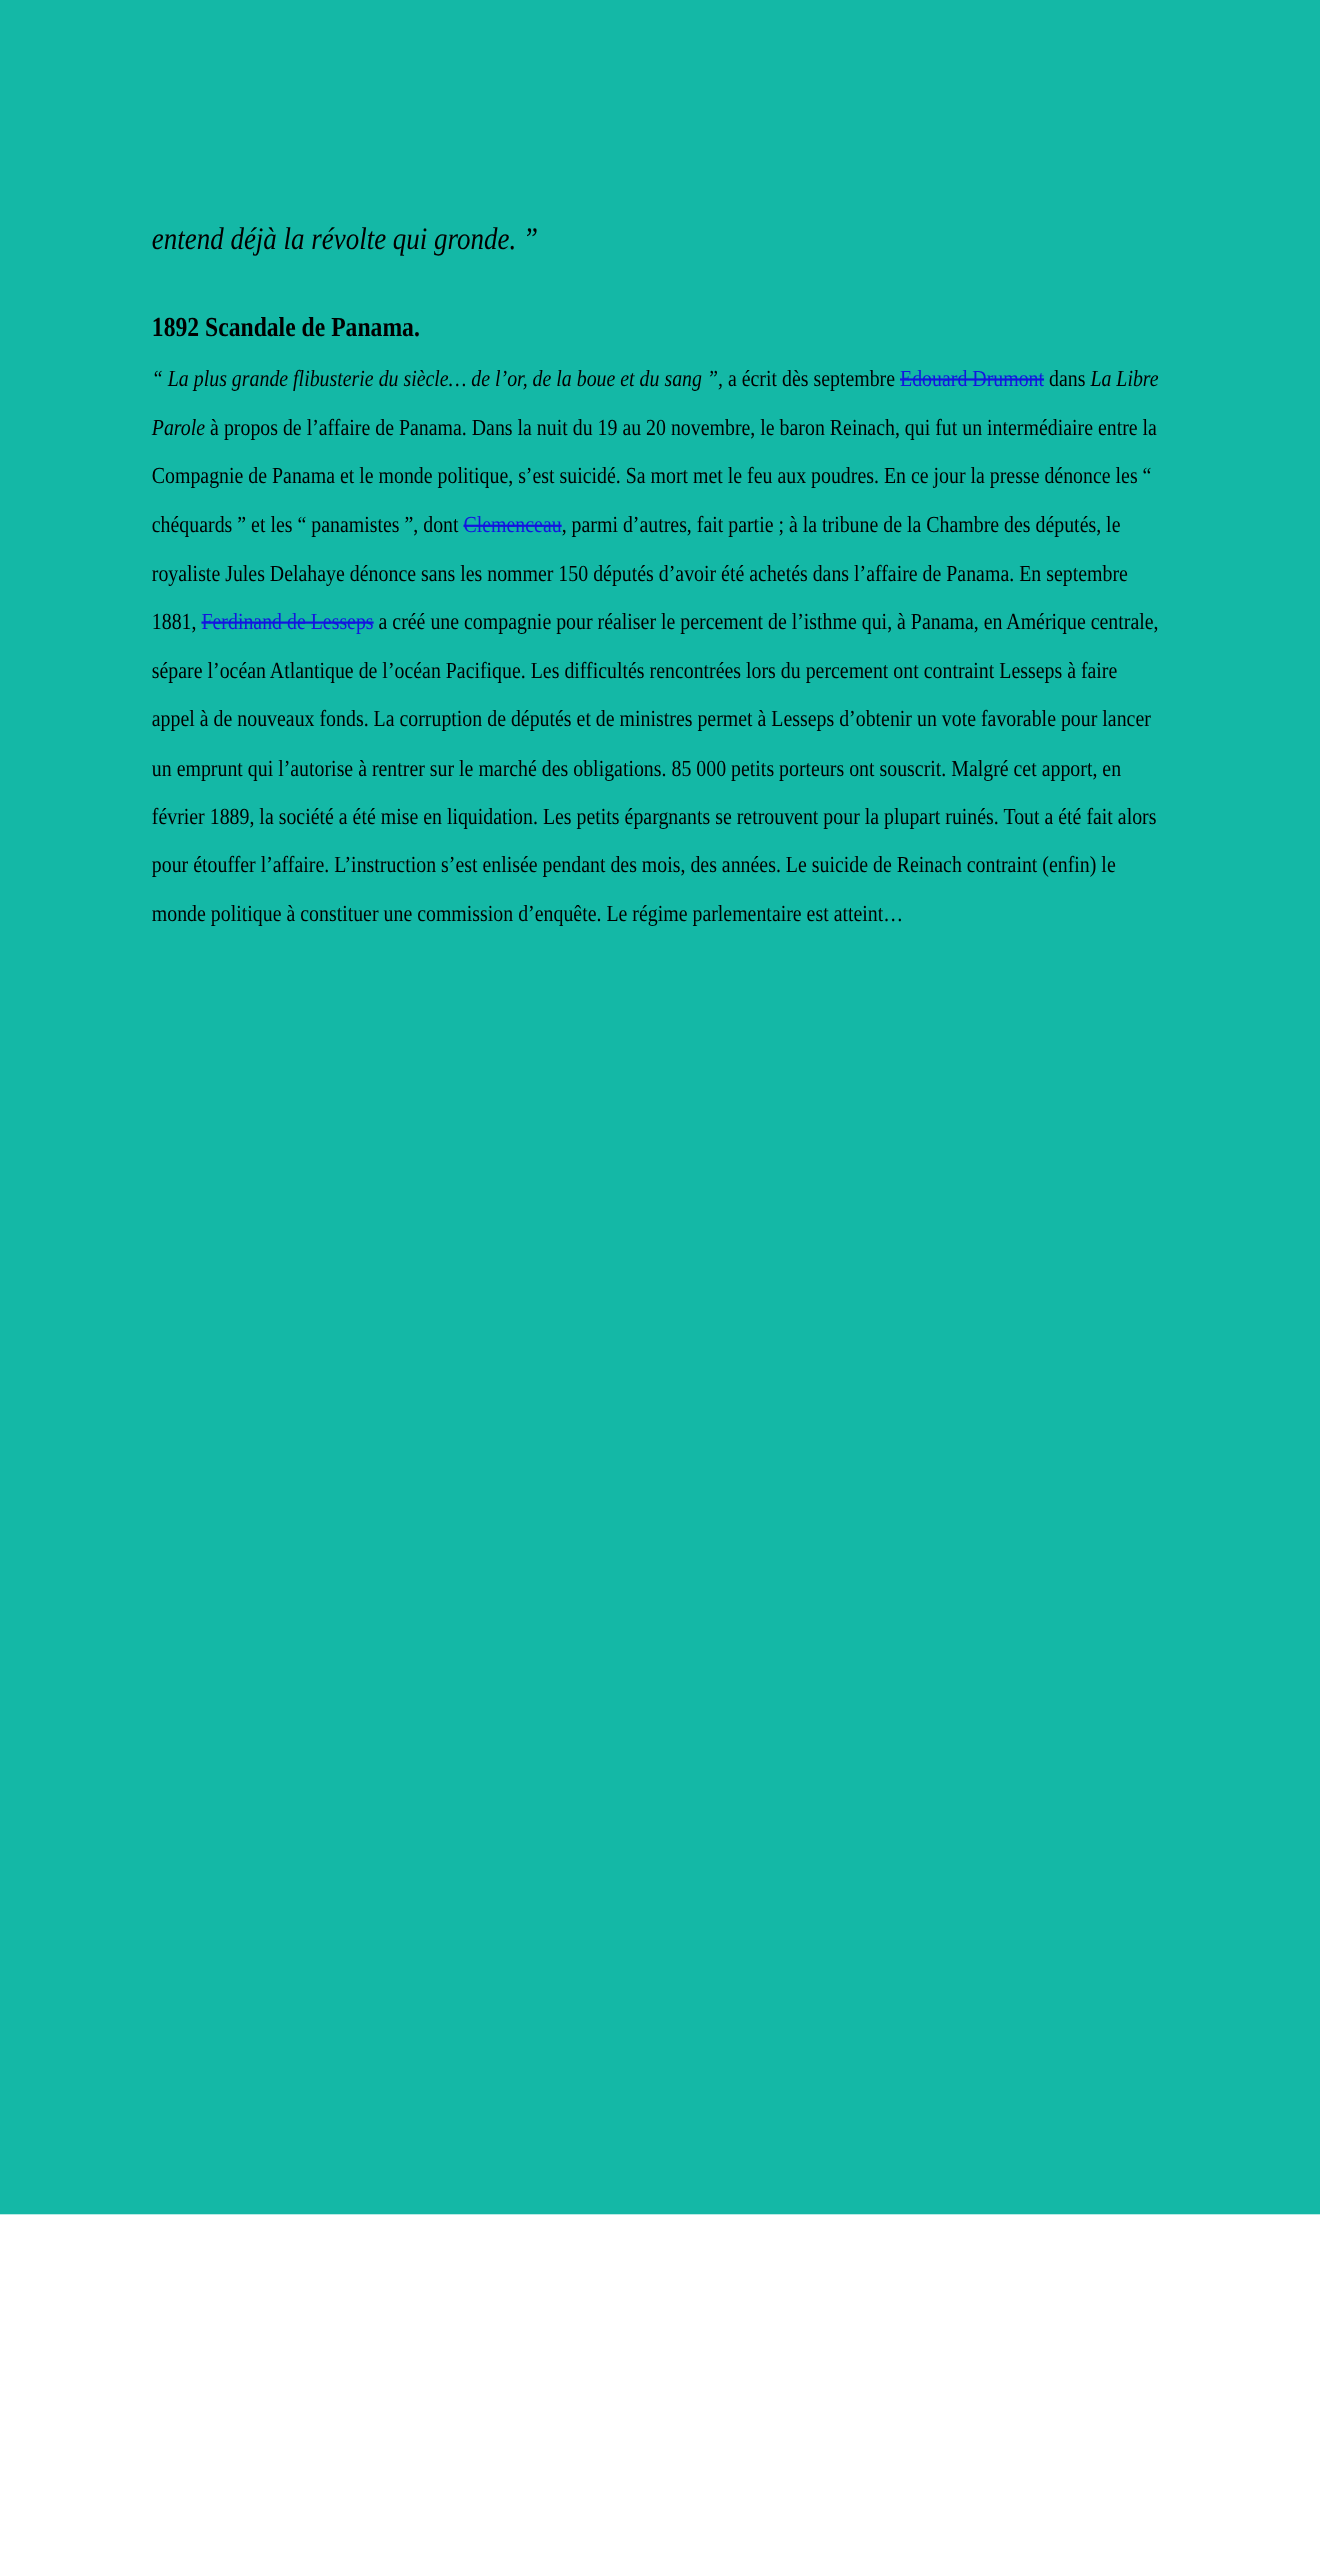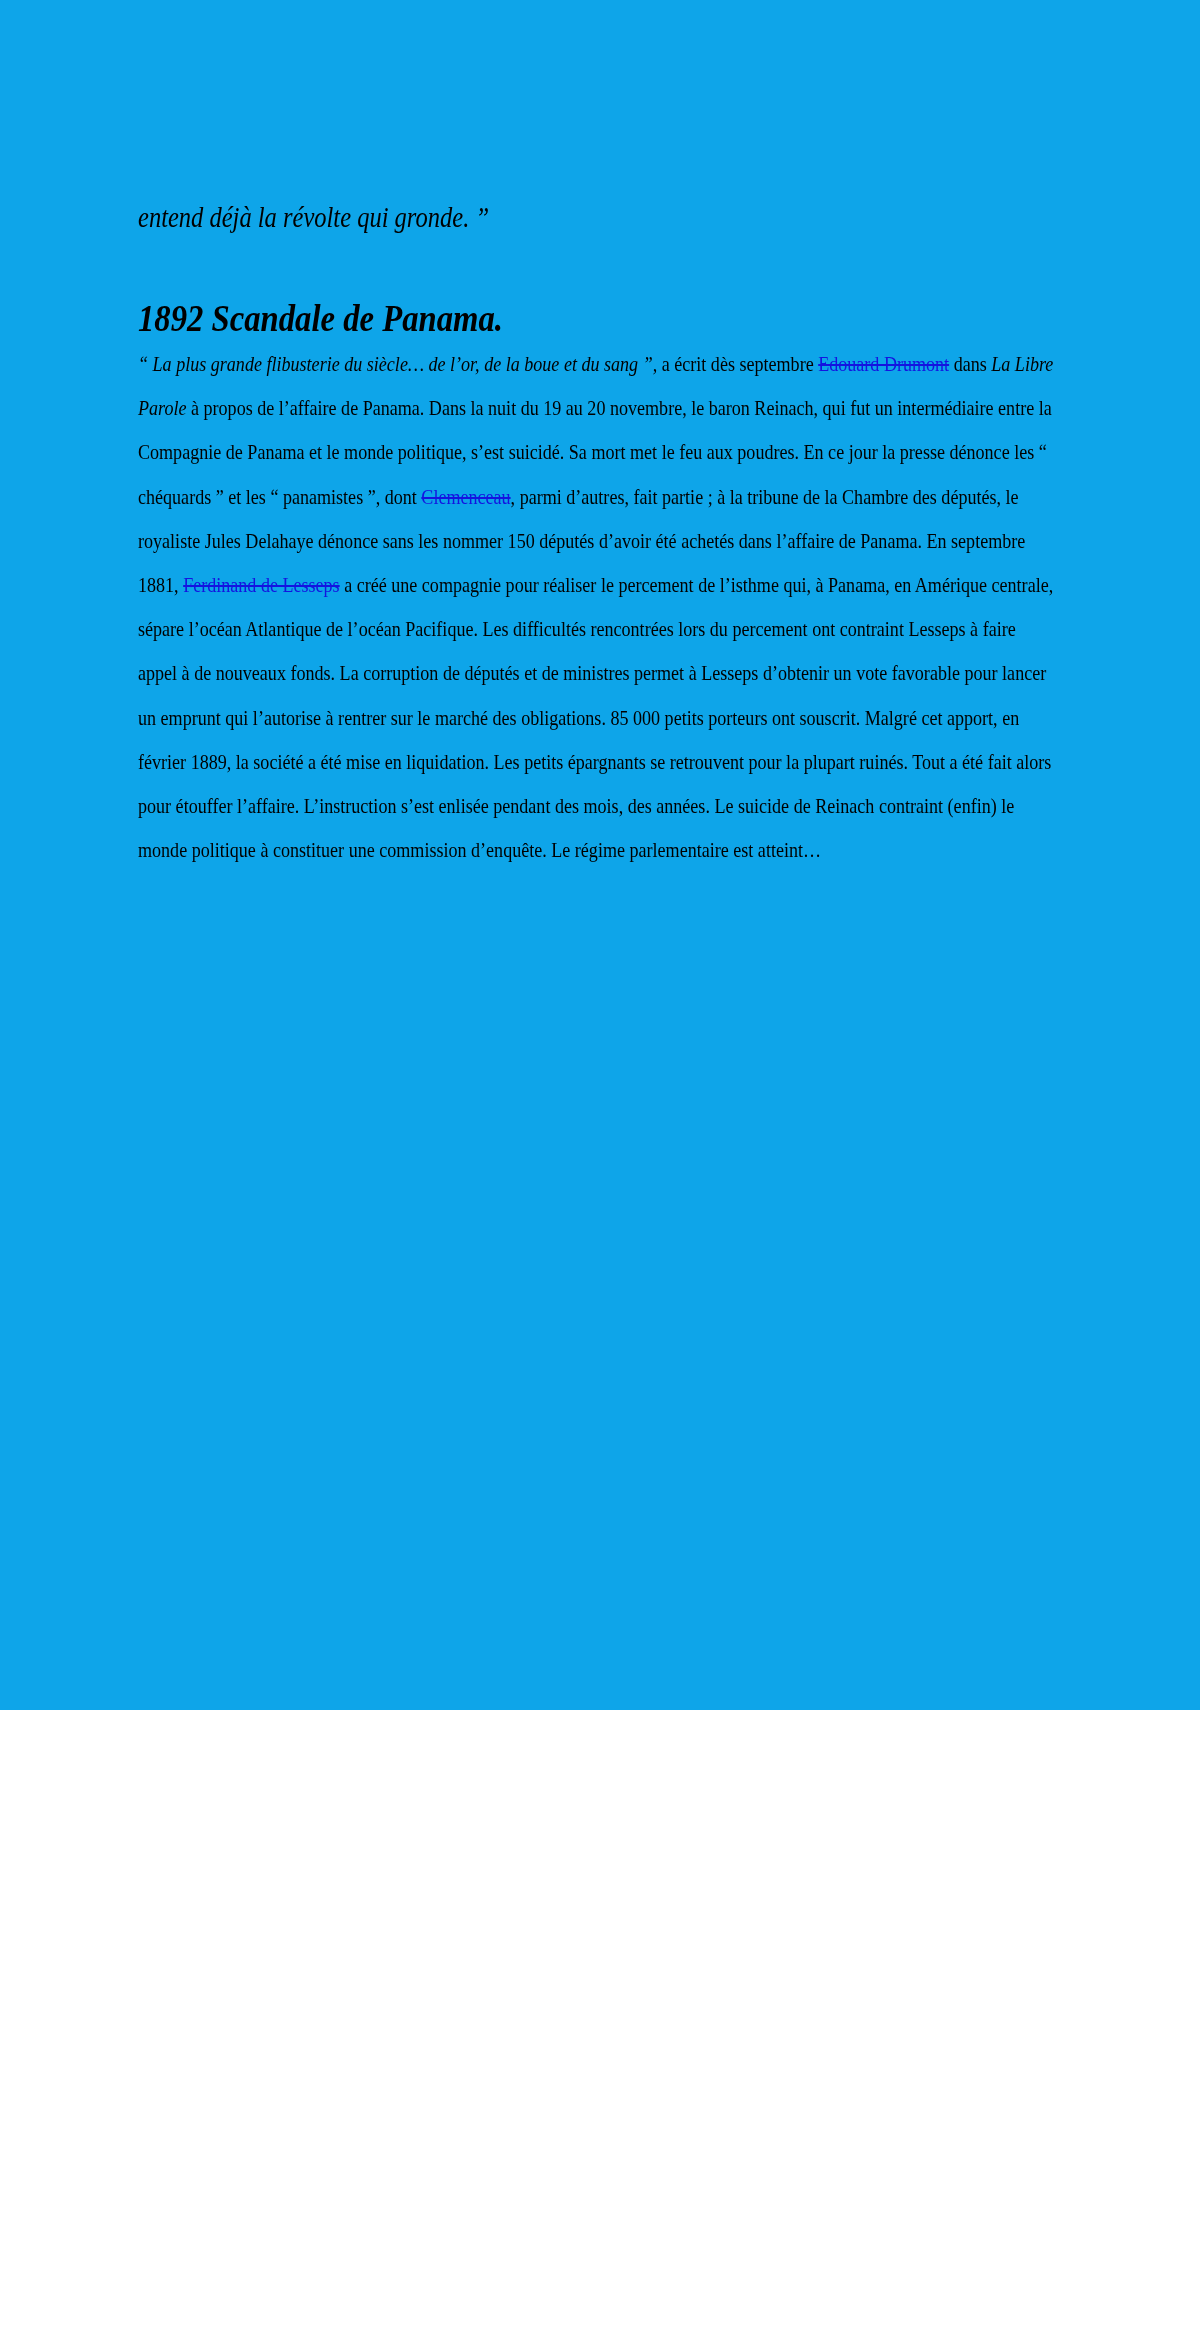--- a/index.html
+++ b/index.html
@@ -12,22 +12,22 @@
     width: 1200px;
     height: 2339px;
     font-family: "Liberation Serif", "DejaVu Serif", serif;
     color: #000000;
     -webkit-font-smoothing: antialiased;
   }
 
   .page {
     position: relative;
     width: 1200px;
-    height: 1710px;
-    background: #0ea5e9;
+    height: 2013px;
+    background: #14b8a6;
     overflow: hidden;
   }
 
   .text-column {
     position: absolute;
     left: 138px;
     top: 196px;
     width: 916px;
   }
 
@@ -45,25 +45,24 @@
   }
 
   .para-continued {
     font-size: 28.5px;
     line-height: 44px;
     font-style: italic;
     letter-spacing: 0px;
   }
 
   .heading {
-    font-size: 38px;
+    font-size: 25px;
     line-height: 44px;
     font-weight: bold;
-    margin-top: 56px;
-    font-style: italic;
+    margin-top: 36px;
   }
 
   .body-para {
     font-size: 21px;
     line-height: 44.2px;
     text-align: left;
     margin-top: 2px;
   }
 
   .quote-lead {

